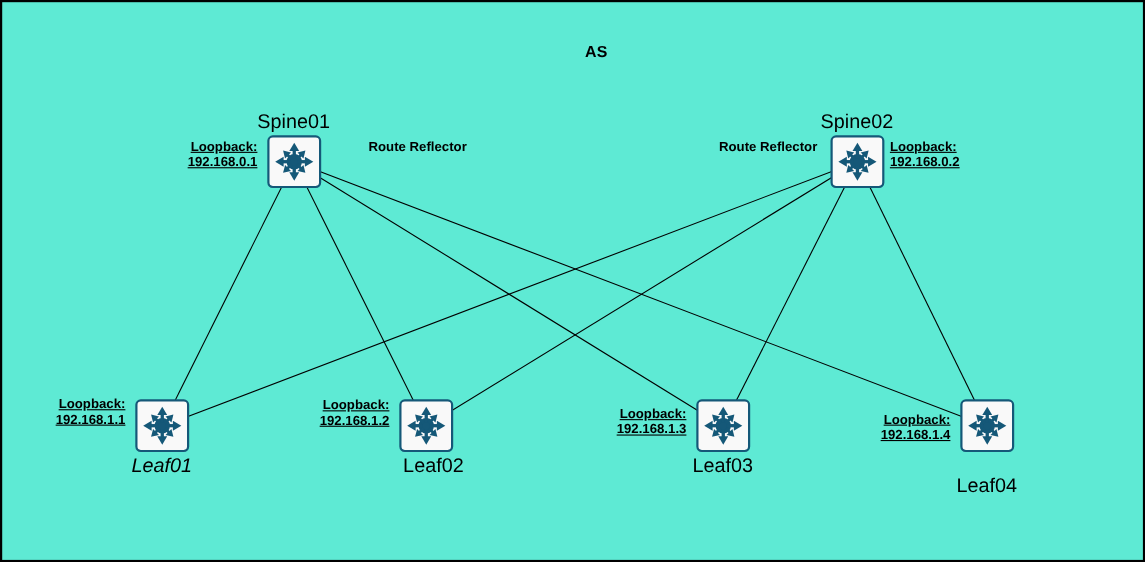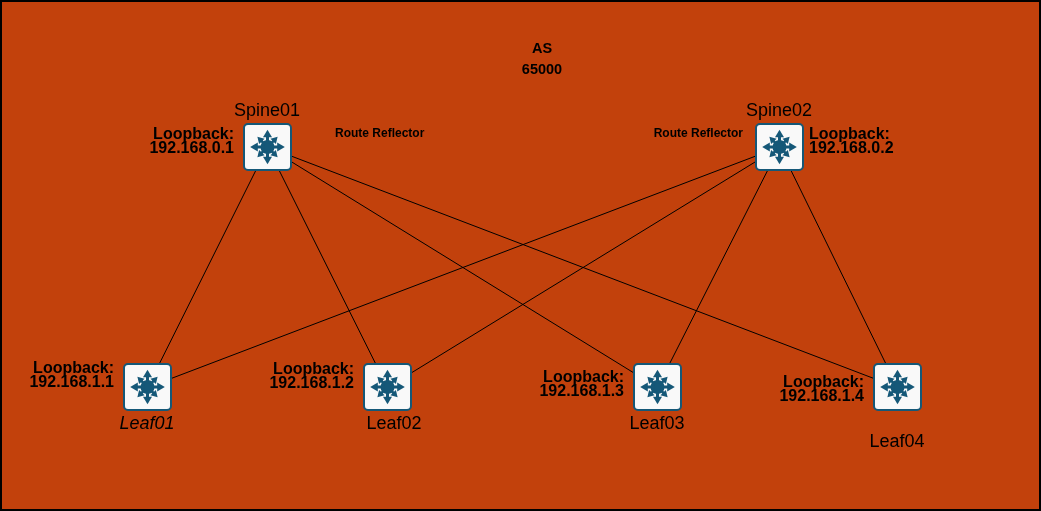--- a/index.html
+++ b/index.html
@@ -6,40 +6,40 @@
     --teal:#155878;
     --node-bg:#f9f9f9;
     --line:#000000;
   }
   html,body{margin:0;padding:0;background:#fff;}
   .canvas{
     position:relative;
     width:1041px;height:511px;
     box-sizing:border-box;
     border:2px solid #000;
-    background:#c2410c;
+    background:#5eead4;
     overflow:hidden;
     font-family:"Liberation Sans", sans-serif;
     color:#000;
   }
   .links-layer{position:absolute;left:0;top:0;z-index:1;}
   .links-layer line{stroke:var(--line);stroke-width:1;}
   .node-box{
     position:absolute;width:49px;height:48px;
     box-sizing:border-box;
     border:2px solid var(--teal);
     border-radius:5px;
     background:var(--node-bg);
     display:flex;align-items:center;justify-content:center;
     z-index:2;
   }
   .glyph{width:41px;height:40px;display:block;}
   .lbl{position:absolute;z-index:3;white-space:nowrap;}
   .node-name{font-size:18px;line-height:15px;text-align:center;width:120px;}
-  .loopback{font-size:16px;font-weight:bold;line-height:13.5px;}
+  .loopback{font-size:12px;font-weight:bold;line-height:13.5px;text-decoration:underline;}
   .loopback.right{text-align:right;}
   .loopback.left{text-align:left;}
   .role{font-size:12px;font-weight:bold;line-height:14px;padding-left:32px;}
   .title-block{
     position:absolute;left:440px;top:36px;width:200px;
     text-align:center;font-weight:bold;font-size:14.5px;line-height:21px;z-index:3;
   }
   
   #box-spine01{left:241px;top:121px;}
   #box-spine02{left:753px;top:121px;}
@@ -120,21 +120,20 @@
     <line x1="265.5" y1="145" x2="655.5" y2="385.5"></line>
     <line x1="265.5" y1="145" x2="895.5" y2="385.5"></line>
     <line x1="777.5" y1="145" x2="145.5" y2="385.5"></line>
     <line x1="777.5" y1="145" x2="385.5" y2="385.5"></line>
     <line x1="777.5" y1="145" x2="655.5" y2="385.5"></line>
     <line x1="777.5" y1="145" x2="895.5" y2="385.5"></line>
   </svg>
 
   <div class="title-block">
     <div>AS</div>
-    <div>65000</div>
   </div>
 
   <div class="node-box" id="box-spine01">
     <svg class="glyph" viewBox="0 0 48 48">
         <use href="#ml-switch"></use>
       </svg>
   </div>
   <div class="lbl node-name" id="name-spine01">Spine01</div>
   <div class="lbl loopback right" id="lb-spine01">
     <div>Loopback:</div>

